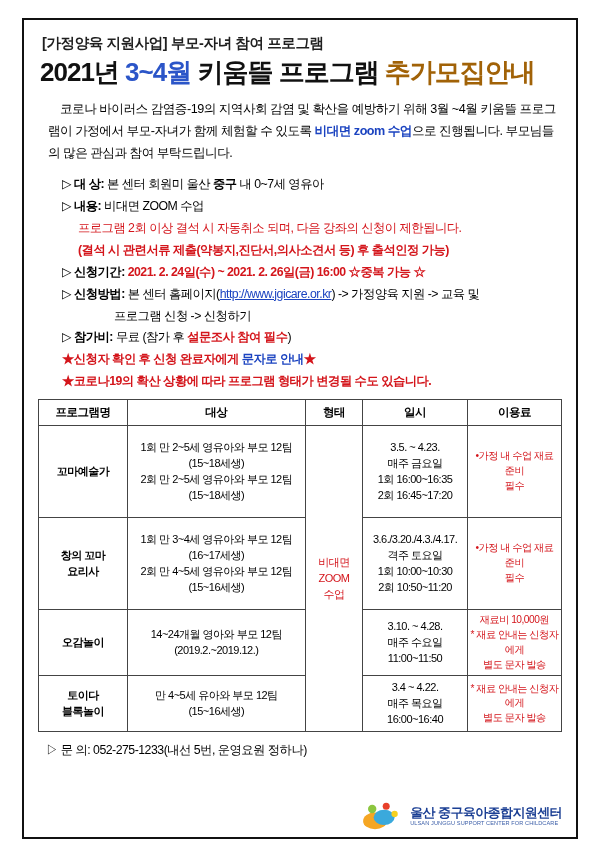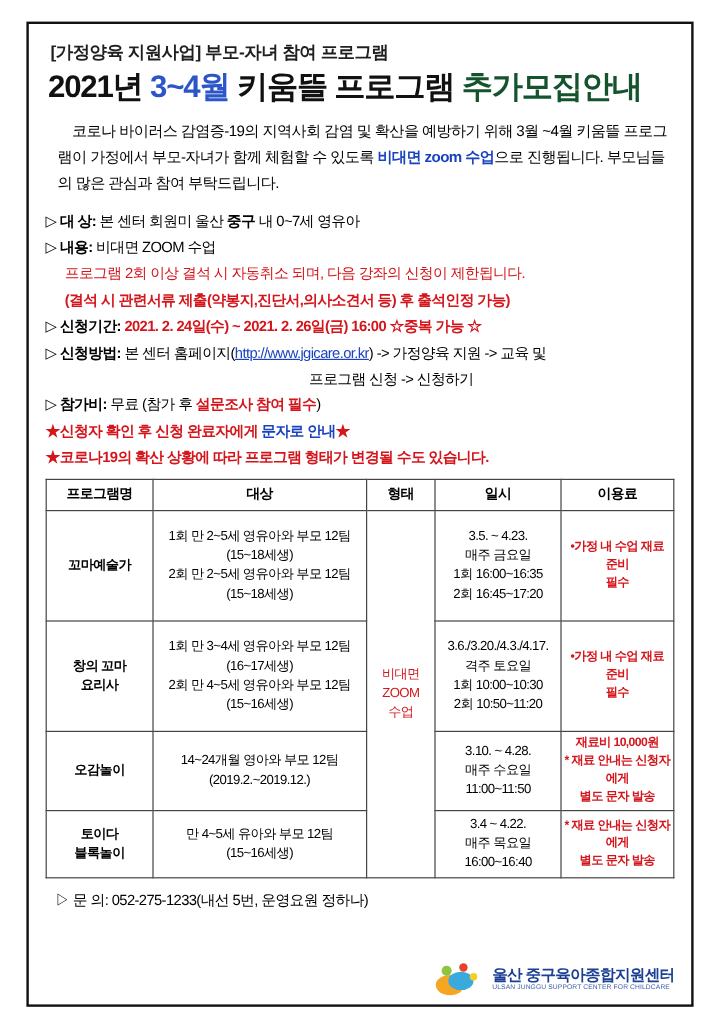--- a/index.html
+++ b/index.html
@@ -38,44 +38,44 @@
     margin: 2px 0 2px 4px;
   }
   .title {
     margin: 0 0 8px 2px;
     letter-spacing: -1px;
     white-space: nowrap;
   }
   .title span { font-size: 26px; font-weight: bold; text-align: center; }
   .t-black { color: #111111; }
   .t-blue  { color: #2b55c8; }
-  .t-red   { color: #14532d; }
+  .t-red   { color: #a16207; }
 
   
   .intro {
     font-size: 12.6px;
     line-height: 1.75;
     letter-spacing: -0.5px;
     margin: 4px 6px 10px 10px;
     text-indent: 12px;
   }
   .intro .blue { color: #1b43c0; font-weight: bold; }
 
   
-  .list { margin: 0 0 6px 0; }
+  .list { margin: 0 0 6px 24px; }
   .row {
     font-size: 12.3px;
     line-height: 1.62;
     letter-spacing: -0.5px;
     white-space: nowrap;
     padding: 1px 0;
   }
   .row .tri { margin-right: 3px; }
   .ind1 { padding-left: 16px; }
-  .ind2 { padding-left: 52px; text-align: center; }
+  .ind2 { padding-left: 52px; }
   .b    { font-weight: bold; }
   .red  { color: #d4151b; }
   .blue { color: #1b43c0; }
   .star { color: #d4151b; font-weight: bold; }
   .link {
     color: #1b43c0;
     text-decoration: underline;
   }
 
   
@@ -99,21 +99,21 @@
     height: 26px;
     font-size: 11.5px;
   }
   .col-name  { width: 17%; }
   .col-targ  { width: 34%; }
   .col-form  { width: 11%; }
   .col-when  { width: 20%; }
   .col-fee   { width: 18%; }
   .cell-name { font-weight: bold; font-size: 11.5px; }
   .cell-form { color: #d4151b; font-weight: normal; line-height: 1.9; }
-  .fee-red   { color: #d4151b; font-weight: bold; }
+  .fee-red   { color: #d4151b; font-weight: normal; }
   .small     { font-size: 10.2px; }
 
   
   .contact {
     font-size: 12.3px;
     letter-spacing: -0.5px;
     margin: 10px 0 0 8px;
   }
   .logo-wrap {
     position: absolute;

